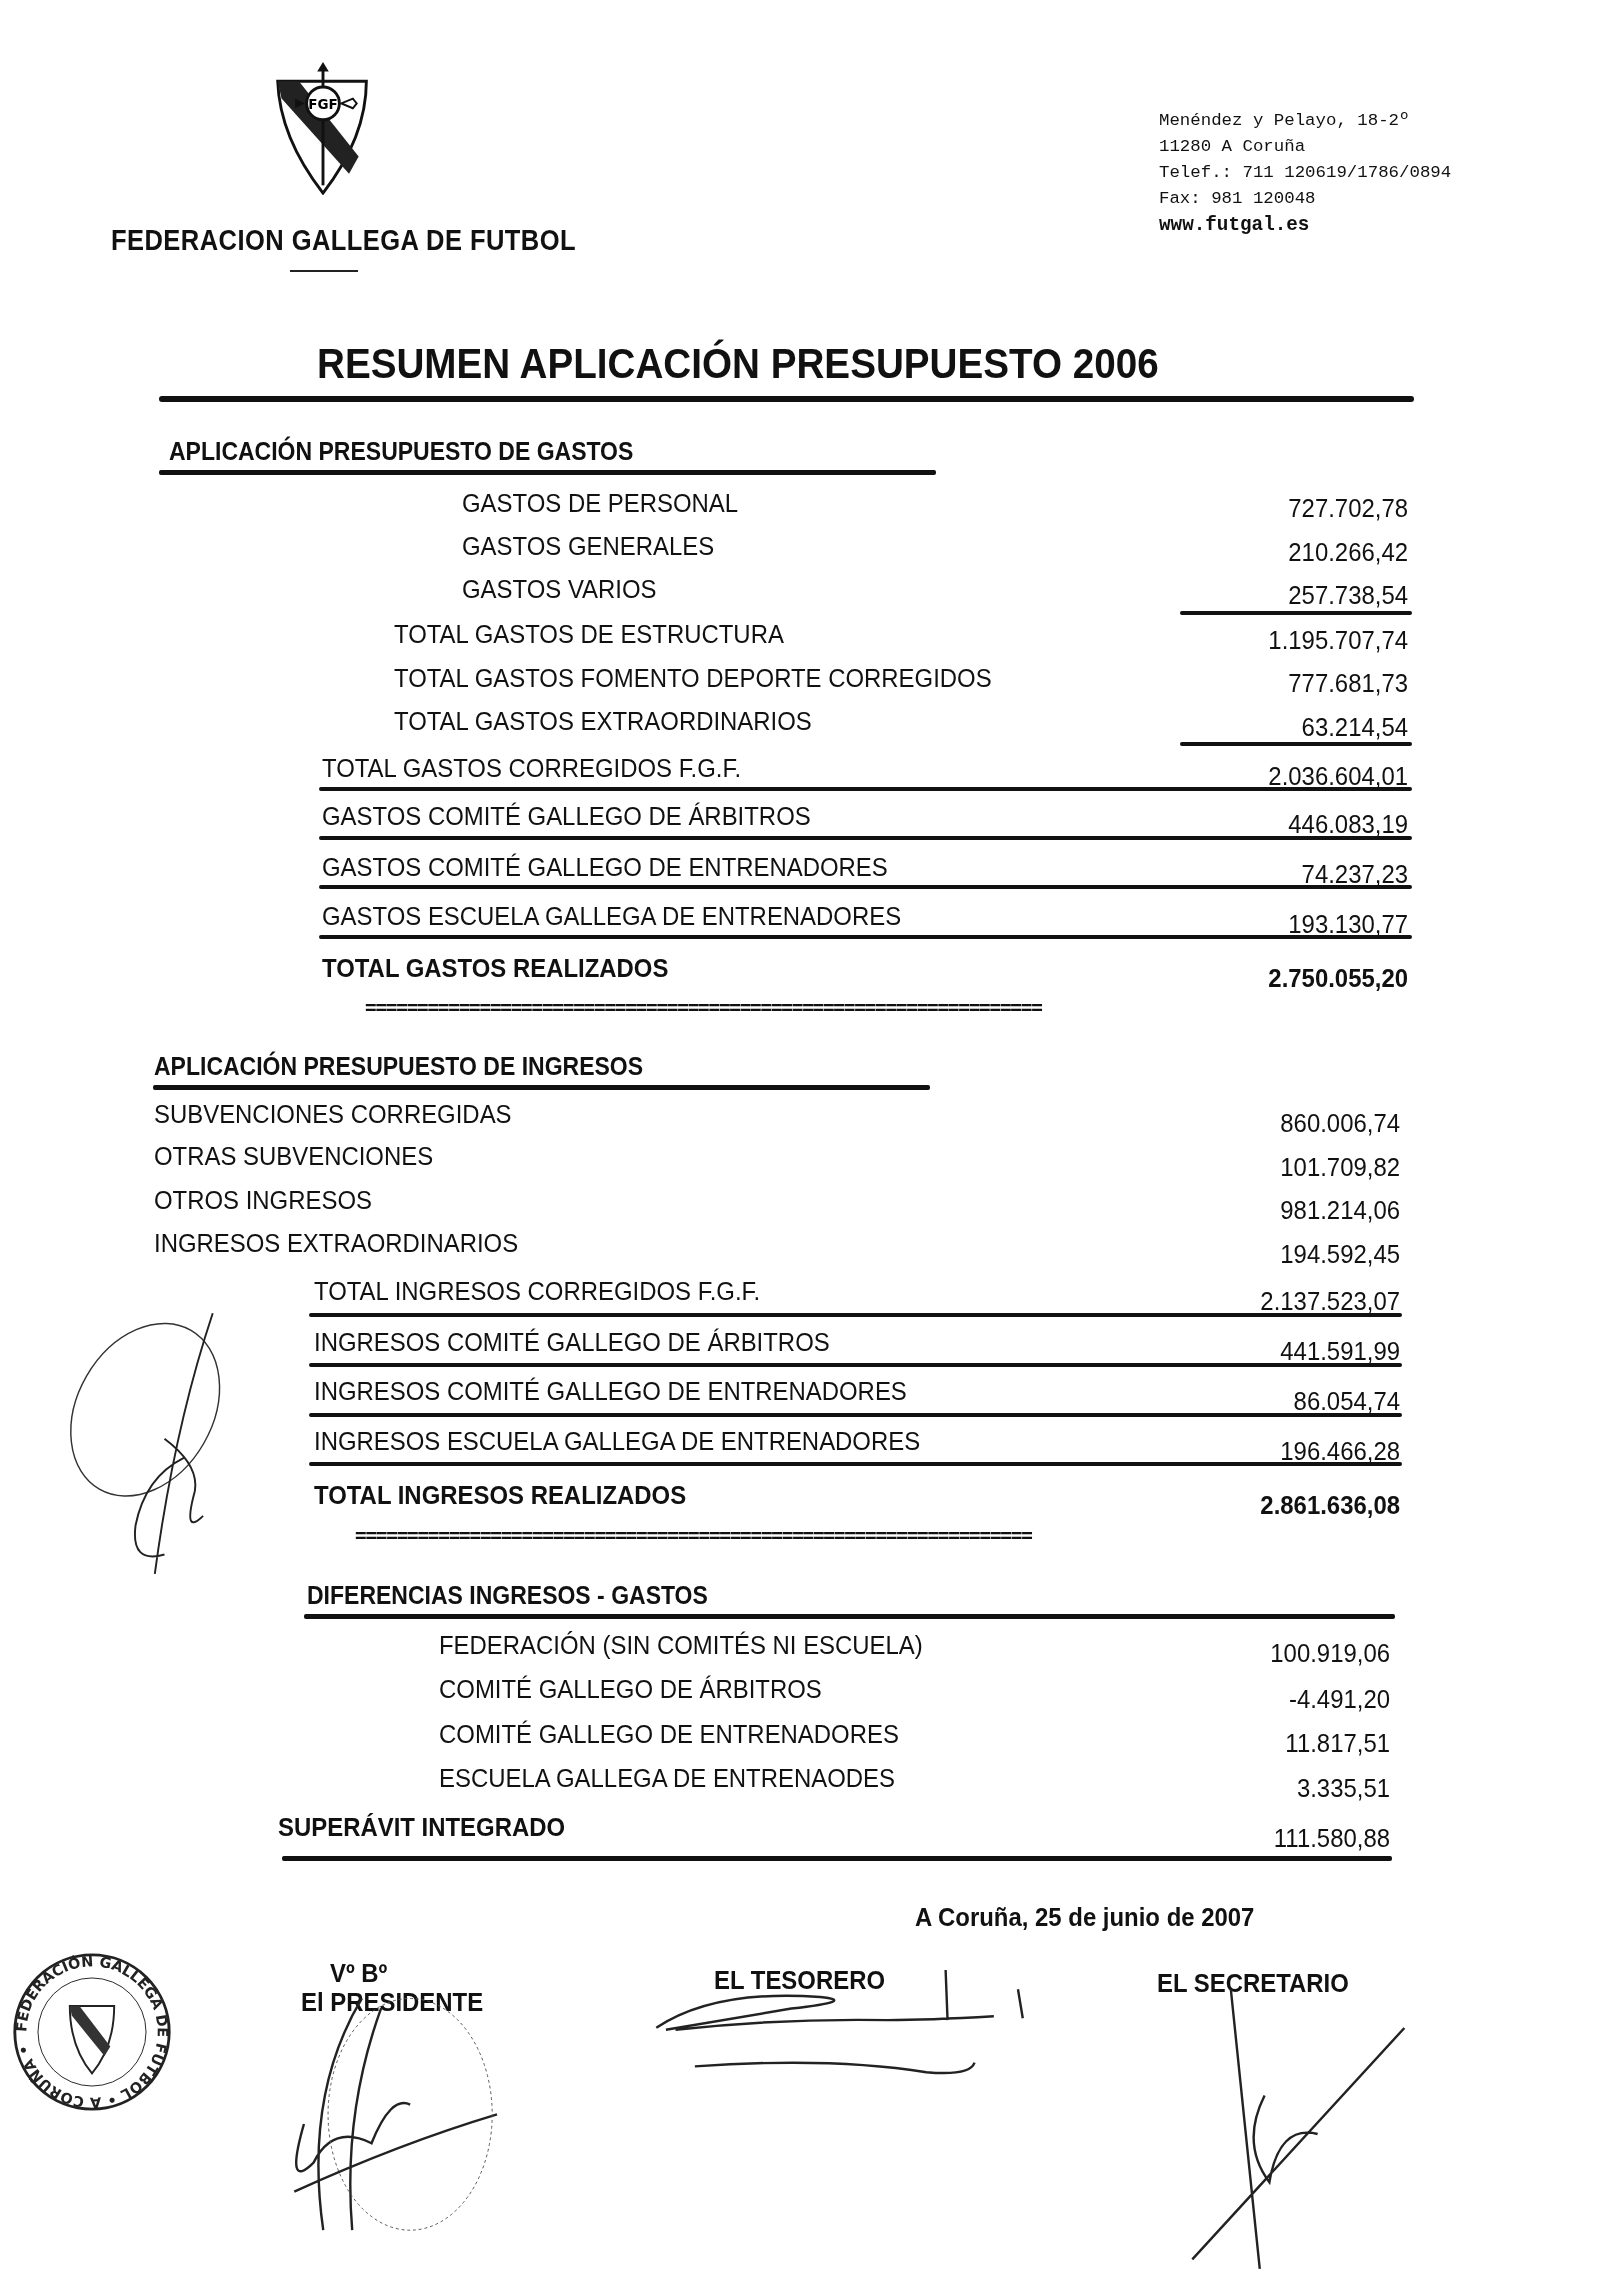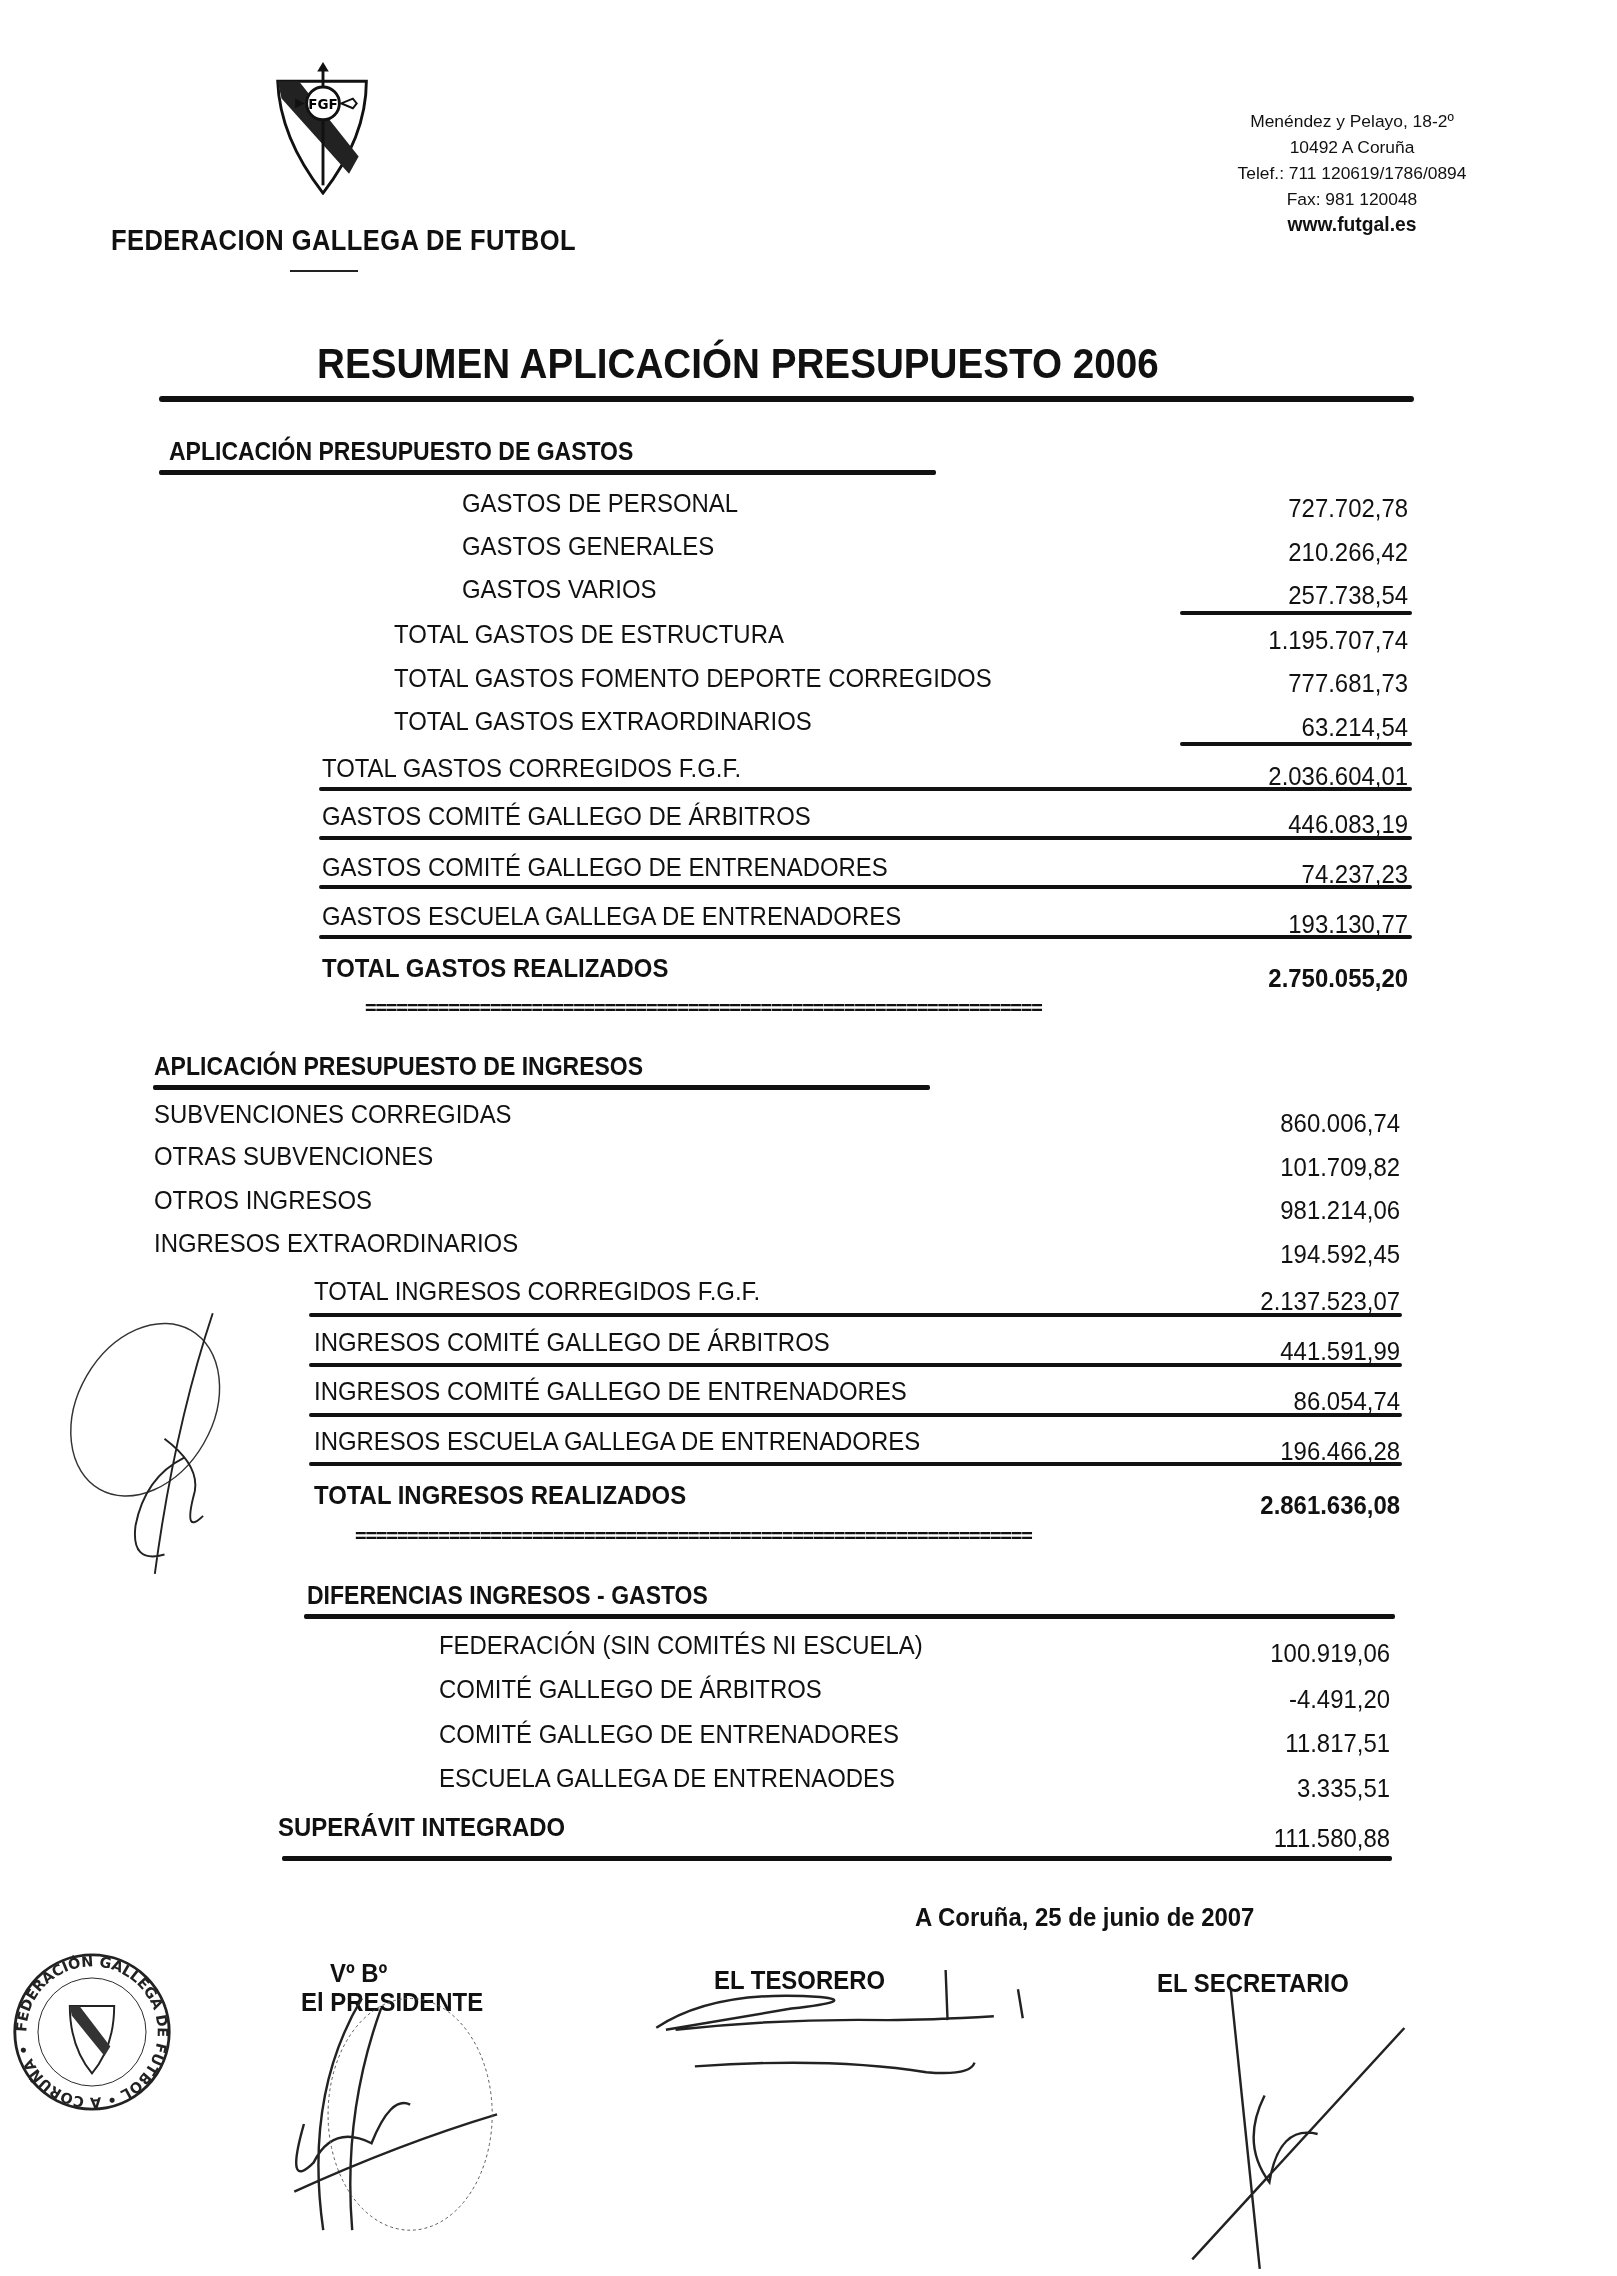--- a/index.html
+++ b/index.html
@@ -5,21 +5,21 @@
   html, body { margin: 0; padding: 0; background: #ffffff; }
   body {
     width: 1617px; height: 2277px; position: relative; overflow: hidden;
     color: #111; font-family: "Liberation Sans", sans-serif;
   }
   .abs { position: absolute; }
   
   #logo { left: 270px; top: 60px; width: 106px; height: 135px; }
   #org-name { left: 111px; top: 224px; font-size: 29px; font-weight: bold; letter-spacing: 0.5px; transform: scaleX(0.88); transform-origin: left; white-space: nowrap; }
   #org-rule { left: 290px; top: 270px; width: 68px; height: 1.9px; background: #222; }
-  #address { left: 1159px; top: 108px; width: 386px; text-align: center; font-family: Liberation Sans, sans-serif; font-size: 17.4px; line-height: 26px; }
+  #address { left: 1159px; top: 108px; width: 386px; font-family: Liberation Mono, monospace; font-size: 17.4px; line-height: 26px; }
   #address .web { font-weight: bold; font-size: 19.3px; }
   
   #title { left: 317px; top: 340px; font-size: 42px; font-weight: bold; white-space: nowrap; transform: scaleX(0.92); transform-origin: left; }
   #title-rule { left: 159px; top: 396px; width: 1255px; height: 5.8px; background: #111; border-radius: 2.9px; }
   
   .sec-head { font-weight: bold; font-size: 25px; white-space: nowrap; transform: scaleX(0.92); transform-origin: left; }
   .sec-rule { height: 4.8px; background: #111; border-radius: 1.9px; }
   .label { font-size: 26px; white-space: nowrap; transform: scaleX(0.92); transform-origin: left; }
   .amount { font-size: 26px; text-align: right; width: 251px; white-space: nowrap; transform: scaleX(0.92); transform-origin: right; }
   .bold { font-weight: bold; }
@@ -41,21 +41,21 @@
   <circle cx="55" cy="45" r="17" fill="#fff" stroke="#111" stroke-width="3"></circle>
   <text x="55" y="51" font-size="14" text-anchor="middle" font-family="DejaVu Sans, sans-serif" font-weight="bold">FGF</text>
   <path d="M36 45 L26 40 L26 50 Z" fill="#111"></path>
   <path d="M74 45 L86 40 L90 45 L86 50 Z" fill="none" stroke="#111" stroke-width="2"></path>
 </svg>
 <div id="org-name" class="abs">FEDERACION GALLEGA DE FUTBOL</div>
 <div id="org-rule" class="abs"></div>
 
 <div id="address" class="abs">
   <div>Menéndez y Pelayo, 18-2º</div>
-  <div>10492 A Coruña</div>
+  <div>11280 A Coruña</div>
   <div>Telef.: 711 120619/1786/0894</div>
   <div>Fax: 981 120048</div>
   <div class="web">www.futgal.es</div>
 </div>
 
 <div id="title" class="abs">RESUMEN APLICACIÓN PRESUPUESTO 2006</div>
 <div id="title-rule" class="abs"></div>
 
 <div class="abs sec-head" style="left:169px;top:437px;">APLICACIÓN PRESUPUESTO DE GASTOS</div>
 <div class="abs sec-rule" style="left:159px;top:470px;width:777px;"></div>

